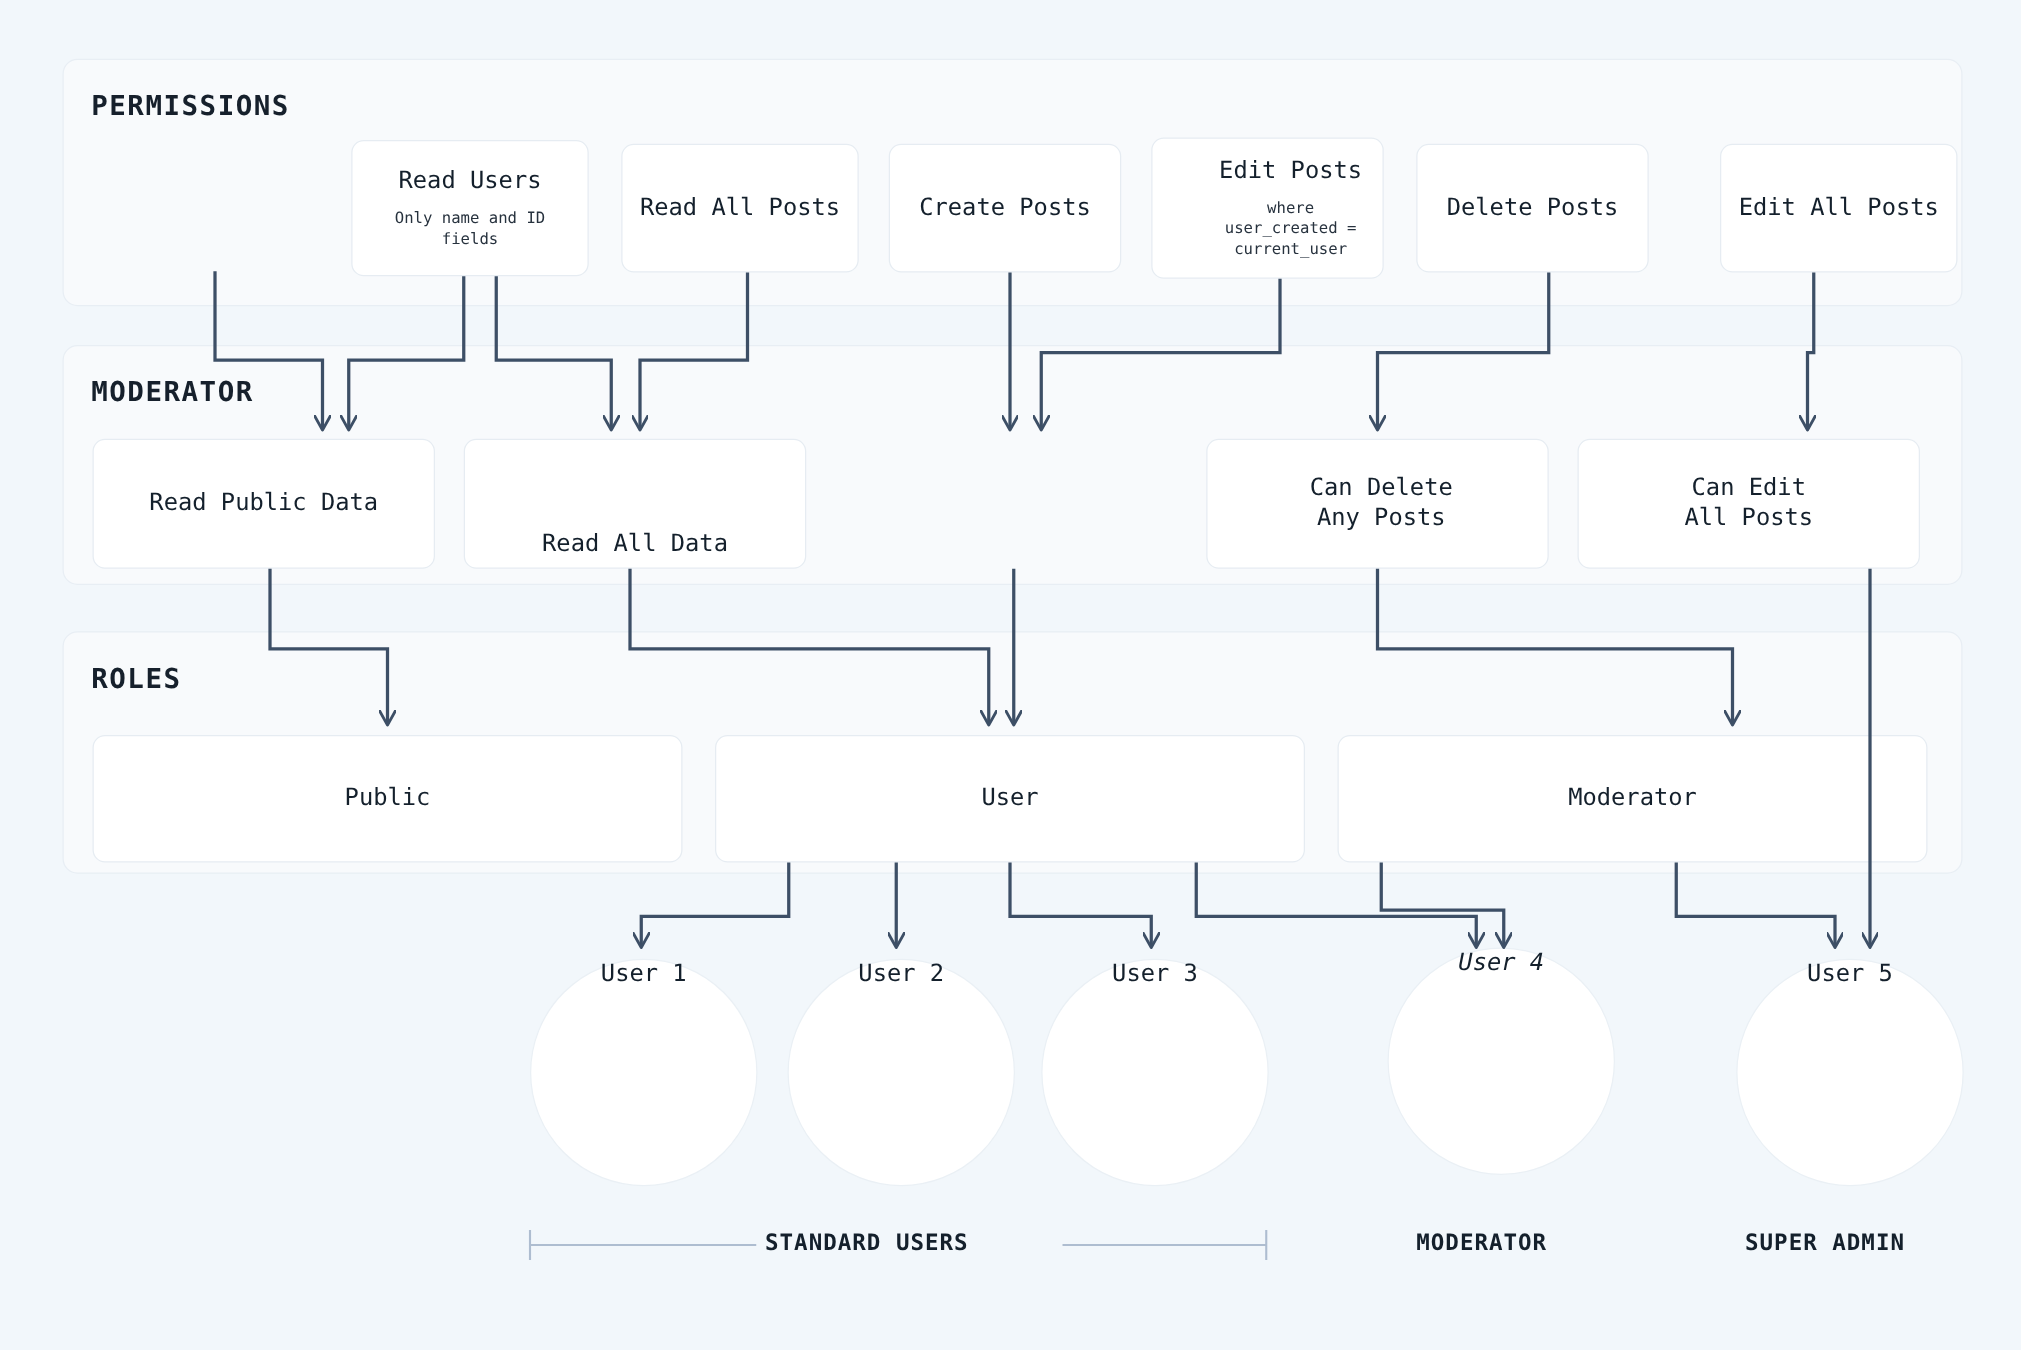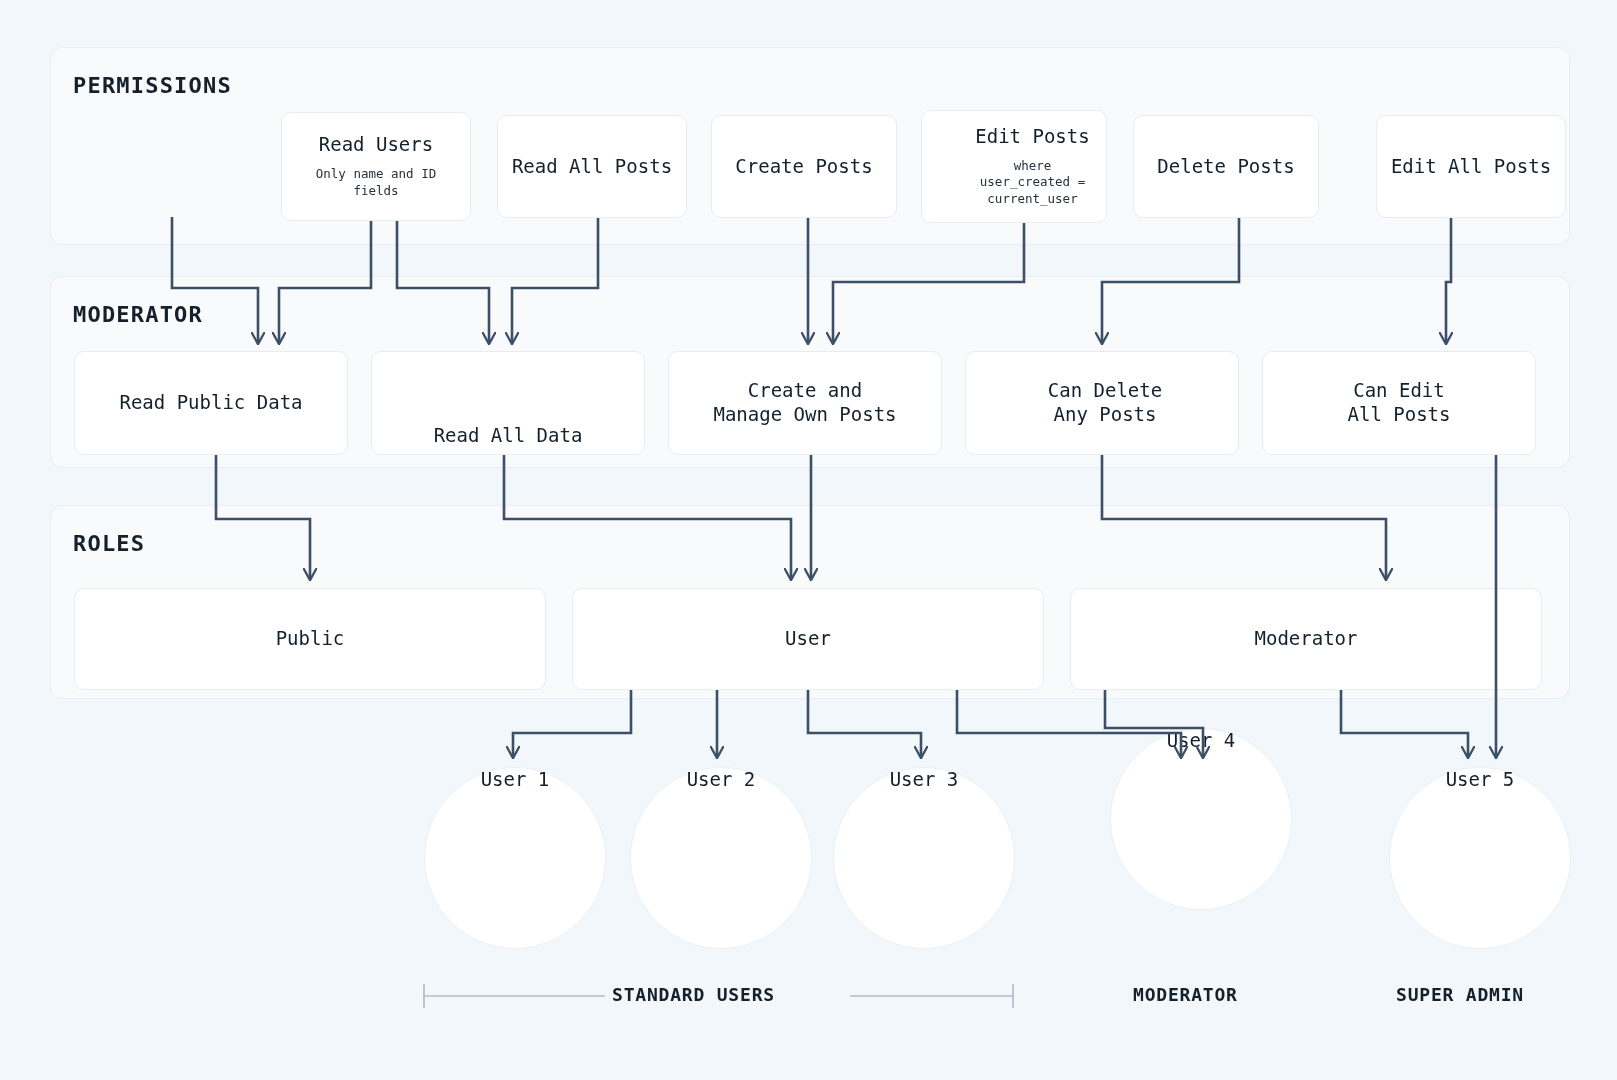--- a/index.html
+++ b/index.html
@@ -155,24 +155,20 @@
   </div>
 
   <div class="node policy" style="left:74px; top:351px; width:274px; height:104px;">
     <div class="title">Read Public Data</div>
   </div>
 
   <div class="node policy" style="left:371px; top:351px; width:274px; height:104px;justify-content:flex-end;">
     <div class="title">Read All Data</div>
   </div>
 
-  <div class="node policy" style="left:668px; top:351px; width:274px; height:104px;">
-    <div class="title">Create and
-Manage Own Posts</div>
-  </div>
 
   <div class="node policy" style="left:965px; top:351px; width:274px; height:104px;padding-left:14px;">
     <div class="title">Can Delete
 Any Posts</div>
   </div>
 
   <div class="node policy" style="left:1262px; top:351px; width:274px; height:104px;">
     <div class="title">Can Edit
 All Posts</div>
   </div>
@@ -191,21 +187,21 @@
 
   <div class="user-circle" style="left:424px; top:767px; width:182px; height:182px;">
     <span>User 1</span>
   </div>
   <div class="user-circle" style="left:630px; top:767px; width:182px; height:182px;">
     <span>User 2</span>
   </div>
   <div class="user-circle" style="left:833px; top:767px; width:182px; height:182px;">
     <span>User 3</span>
   </div>
-  <div class="user-circle" style="left:1110px; top:728px; width:182px; height:182px;">
+  <div class="user-circle" style="left:1110px; top:758px; width:182px; height:182px;font-style:italic;">
     <span>User 4</span>
   </div>
   <div class="user-circle" style="left:1389px; top:767px; width:182px; height:182px;">
     <span>User 5</span>
   </div>
 
   <div class="group-label" style="left:612px; top:984px;">STANDARD USERS</div>
   <div class="group-label" style="left:1133px; top:984px;">MODERATOR</div>
   <div class="group-label" style="left:1396px; top:984px;">SUPER ADMIN</div>
 

